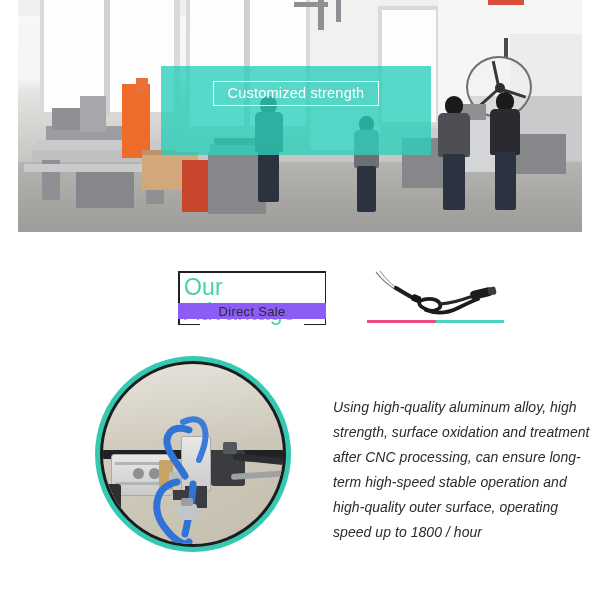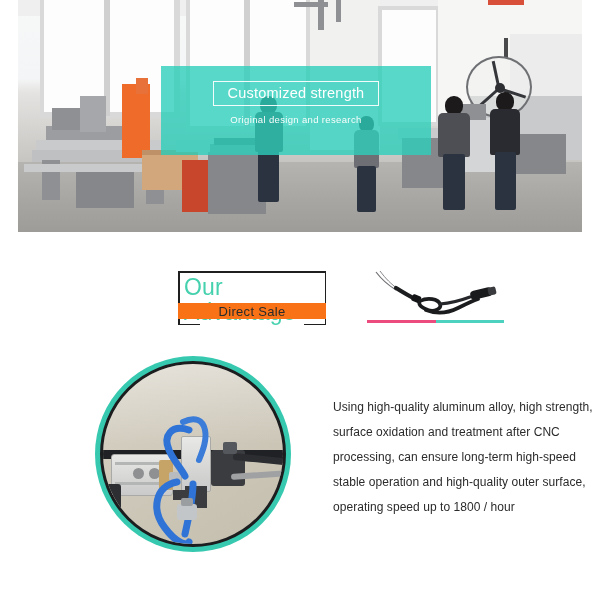--- a/index.html
+++ b/index.html
@@ -83,21 +83,21 @@
   .adv-l{ left:0; top:0; width:1.5px; height:100%; }
   .adv-r{ right:0; top:0; width:1.5px; height:100%; }
   .adv-bl{ left:0; bottom:0; width:22px; height:1.5px; }
   .adv-br{ right:0; bottom:0; width:22px; height:1.5px; }
   .adv-title{
     position:absolute; left:6px; top:4px; width:136px;
     color:#46d1ae; font-size:23px; line-height:25px; letter-spacing:.2px;
   }
   .adv-sub{
     position:absolute; left:0; top:32px; width:148px; text-align:center;
-    color:#2b2b2b; font-size:13px; letter-spacing:.3px; background:#f97316;
+    color:#2b2b2b; font-size:13px; letter-spacing:.3px; background:#8b5cf6;
     padding:1px 0 0;
   }
 
   
   .cable{ position:absolute; left:366px; top:270px; width:140px; height:48px; }
 
   
   .rule{ position:absolute; left:367px; top:320px; width:137px; height:3px; display:flex; }
   .rule-a{ flex:1; background:#ec4b7e; }
   .rule-b{ flex:1; background:#4dd2c0; }
@@ -119,22 +119,22 @@
   .alu{ position:absolute; background:linear-gradient(180deg,#e8e8e6,#c9cac9); border:1px solid #a9aaa8; }
   .clamp{ position:absolute; background:#3a3c40; }
   .fitting{ position:absolute; background:#b9bcbf; border-radius:2px; }
 
   .info{ position:absolute; left:333px; top:383px; width:260px; }
   .badge{
     display:inline-block; background:#3fd0b8; color:#fff;
     font-size:15px; padding:7px 14px 8px; letter-spacing:.2px;
   }
   .para{
-    margin-top:12px; color:#2b2b2b; font-size:12px; line-height:25px;
-    letter-spacing:.05px; width:262px;
+    margin-top:12px; color:#2b2b2b; font-size:14px; line-height:25px;
+    letter-spacing:.05px; width:262px;font-style:italic;
   }
 </style>
 </head>
 <body>
 
 <div class="banner">
 
   <div class="photo-bg">
 
     <div class="ceil" style="left:0;top:0;width:100%;height:16px;"></div>
@@ -218,21 +218,20 @@
       <div class="head" style="left:6px;top:0;width:18px;height:19px;"></div>
       <div class="body" style="left:0;top:17px;width:30px;height:46px;background:#2a2b30;"></div>
       <div class="legs" style="left:5px;top:60px;width:21px;height:58px;"></div>
     </div>
   </div>
 
   <div class="overlay">
     <div class="ov-box">
       <div class="ov-box-text">Customized strength</div>
     </div>
-    <div class="ov-sub">Original design and research</div>
   </div>
 </div>
 
 <div class="adv">
   <div class="adv-frame">
     <i class="adv-t"></i>
       <i class="adv-l"></i>
       <i class="adv-r"></i>
     <i class="adv-bl"></i>
       <i class="adv-br"></i>

